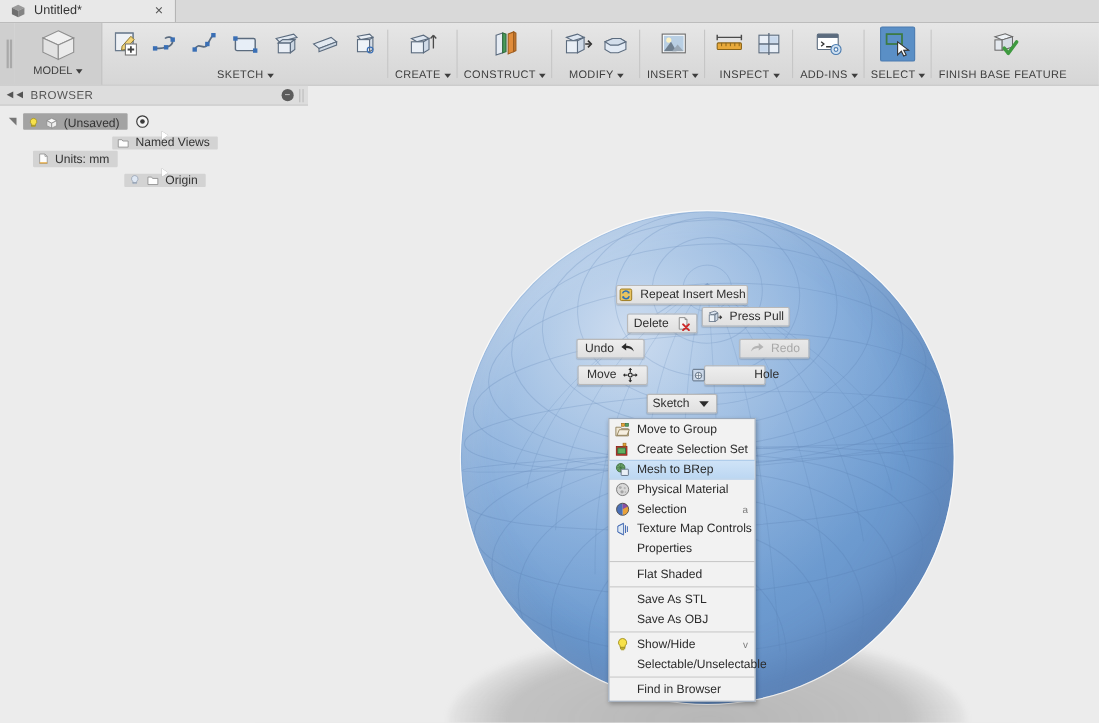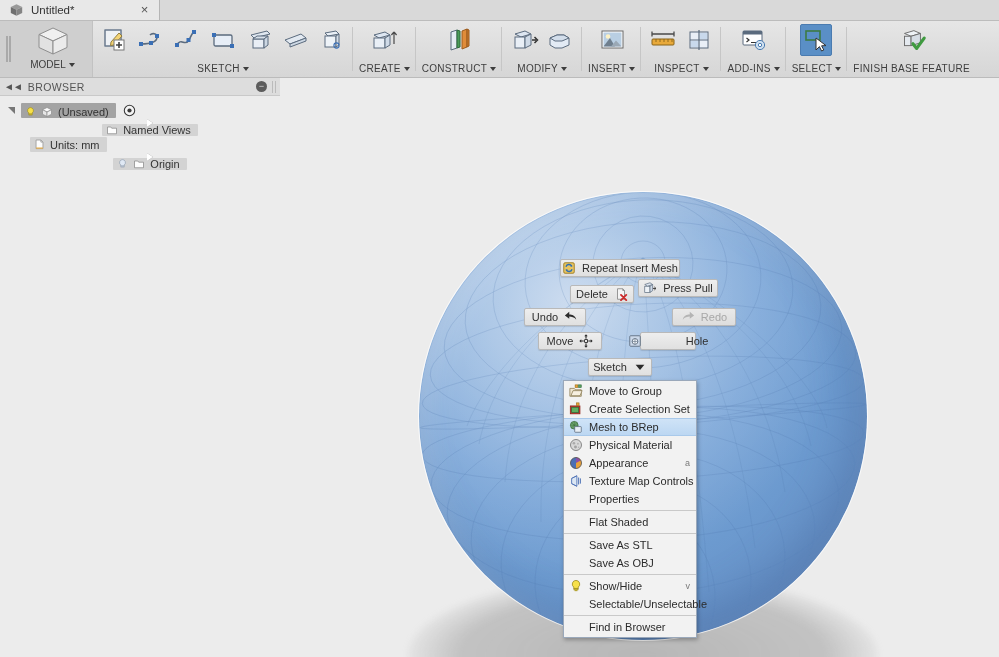--- a/index.html
+++ b/index.html
@@ -539,21 +539,21 @@
       </svg>
     </div>
 
     <div class="mbtn disabled" style="left:652px;top:230px;width:64px;margin-left:20px;">
       <svg class="mi" viewBox="0 0 16 16">
         <path d="M2 11 C 3 6, 7 5, 10 5 L10 2 L15 6.2 L10 10 L10 7.3 C 7.4 7.3, 4.2 8, 2 11 Z" fill="#b4b4b4"></path>
       </svg>
       <span>Redo</span>
     </div>
 
-    <div class="mbtn" style="left:538px;top:254px;width:64px;">
+    <div class="mbtn" style="left:525px;top:254px;width:64px;">
       <span>Move</span>
       <svg class="mi" viewBox="0 0 16 16">
         <circle cx="8" cy="8" r="2" fill="none" stroke="#2c2c2c" stroke-width="1.2"></circle>
         <path d="M8 5.2 V1.4 M8 10.8 V14.6 M5.2 8 H1.4 M10.8 8 H14.6" stroke="#2c2c2c" stroke-width="1.3"></path>
         <path d="M8 0.4 l2 2.2 h-4z M8 15.6 l2 -2.2 h-4z M0.4 8 l2.2 -2 v4z M15.6 8 l-2.2 -2 v4z" fill="#2c2c2c"></path>
       </svg>
     </div>
 
     <div class="mbtn" style="left:640px;top:254px;width:56px;gap:44px;">
       <svg class="mi" viewBox="0 0 16 16">
@@ -564,21 +564,21 @@
       <span>Hole</span>
     </div>
 
     <div class="mbtn" style="left:588px;top:280px;width:64px;">
       <span>Sketch</span>
       <svg class="mi" viewBox="0 0 16 16">
         <polygon points="3,5.5 13,5.5 8,11.5" fill="#2c2c2c"></polygon>
       </svg>
     </div>
 
-    <div class="ctx" style="top:302px;margin-left:10px;">
+    <div class="ctx" style="top:302px;">
 
       <div class="ctx-item">
         <svg class="ci" viewBox="0 0 16 16">
           <path d="M1 5 h5 l1.2 1.6 H14 V14 H1 Z" fill="#f0e6d2" stroke="#8a7a52" stroke-width=".9"></path>
           <path d="M2.2 13.4 L4.6 7.6 H15 L12.6 13.4 Z" fill="#f6efe0" stroke="#8a7a52" stroke-width=".9"></path>
           <rect x="7" y="1" width="3" height="3" fill="#e8a63a" stroke="#9c6b17" stroke-width=".7"></rect>
           <rect x="11" y="1" width="3" height="3" fill="#59a05d" stroke="#2f6b3c" stroke-width=".7"></rect>
         </svg>
         <span class="lbl">Move to Group</span>
         <span class="sc"></span>
@@ -616,21 +616,21 @@
         <span class="sc"></span>
       </div>
 
       <div class="ctx-item">
         <svg class="ci" viewBox="0 0 16 16">
           <path d="M8 1.7 A6.3 6.3 0 0 1 8 14.3 Z" fill="#e8a13a"></path>
           <path d="M8 1.7 A6.3 6.3 0 0 0 8 14.3 Z" fill="#4a6fb5"></path>
           <path d="M8 1.7 A6.3 6.3 0 0 1 13.4 5 L8 8 Z" fill="#8a4fa8"></path>
           <circle cx="8" cy="8" r="6.3" fill="none" stroke="#4a4a4a" stroke-width=".9"></circle>
         </svg>
-        <span class="lbl">Appearance</span>
+        <span class="lbl">Selection</span>
         <span class="sc">a</span>
       </div>
 
       <div class="ctx-item">
         <svg class="ci" viewBox="0 0 16 16">
           <path d="M9 2 L9 14 L3 11 L3 5 Z" fill="#dce7f3" stroke="#4a6fb5" stroke-width="1"></path>
           <path d="M3 5 L9 2 M3 11 L9 14" stroke="#4a6fb5" stroke-width=".8"></path>
           <path d="M11 4 v8 M13 5 v6" stroke="#4a6fb5" stroke-width="1.1"></path>
         </svg>
         <span class="lbl">Texture Map Controls</span>

